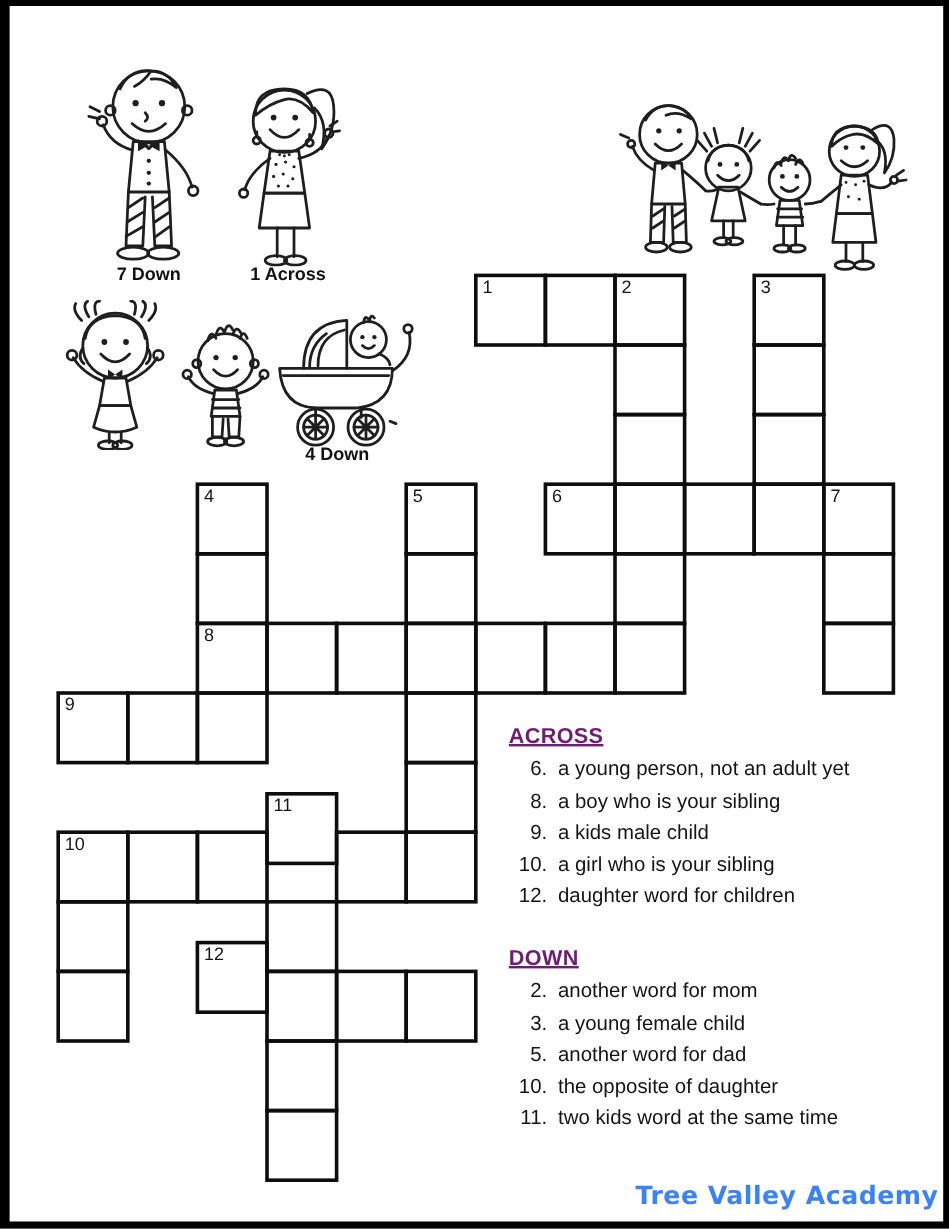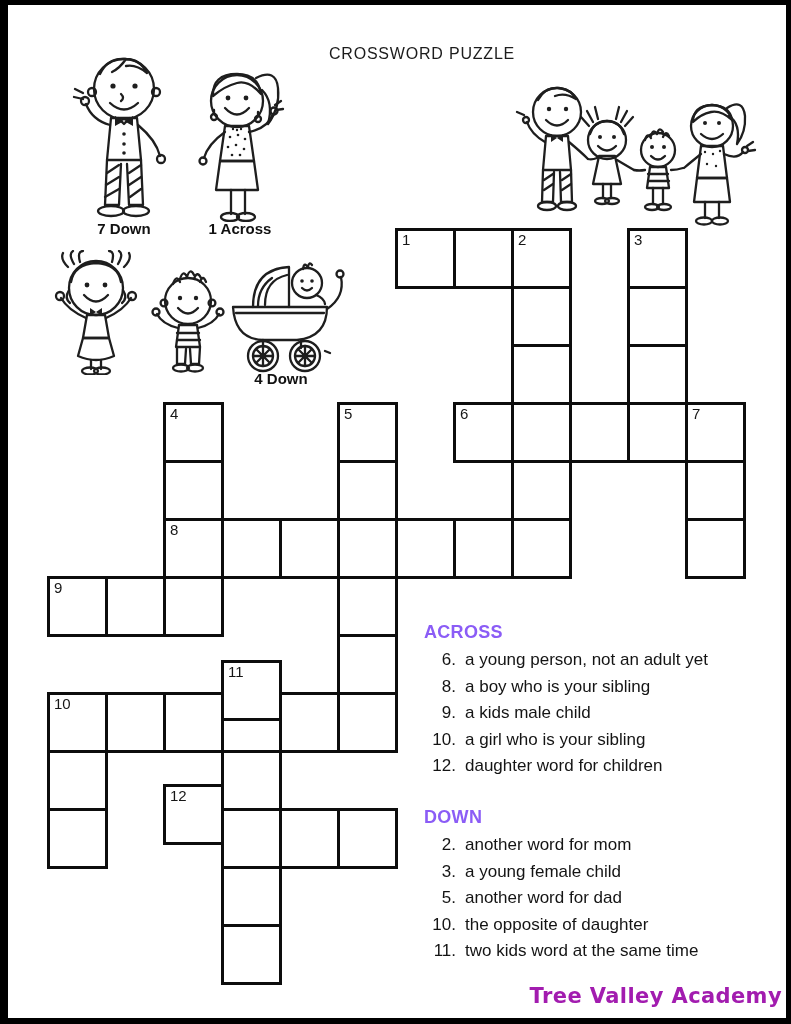--- a/index.html
+++ b/index.html
@@ -33,41 +33,39 @@
   .cell {
     position:absolute; width:61px; height:61px; border:3px solid #0d0d0d;
     background:transparent;
   }
   .cell-num {
     position:absolute; top:0px; left:4px; font-size:15px; color:#161616;
     font-family:"Liberation Sans", sans-serif; line-height:1.2;
   }
   .clue-block { position:absolute; left:424px; width:345px; }
   .clue-heading {
-    font-size:18px; font-weight:bold; color:#8b5cf6;
-    text-decoration-thickness:2px; margin-bottom:4px;
+    font-size:18px; font-weight:bold; color:#701a75;
+    text-decoration:underline; text-decoration-thickness:2px; margin-bottom:4px;
     letter-spacing:0.3px;
-    margin-top:19px;
   }
   .clue-row { display:flex; height:26.5px; align-items:center; }
   .clue-num { width:32px; text-align:right; margin-right:9px; font-size:17px; color:#141414; flex:0 0 auto; }
   .clue-text { font-size:17px; color:#141414; white-space:nowrap; }
   .branding {
     position:absolute; top:984px; right:9px; font-family:"DejaVu Sans", sans-serif;
     font-size:21px; font-weight:bold; letter-spacing:0.4px;
   }
 </style>
 </head>
 <body>
 
 <div class="page">
   <div class="frame"></div>
 
   <div class="title-block">
-    <div class="subtitle">CROSSWORD PUZZLE</div>
   </div>
 
   <div class="illus" style="left:72px; top:52px;">
     <svg width="104" height="170" viewBox="0 0 104 170">
       <g class="doodle">
         <circle cx="52" cy="37" r="30"></circle>
         <path d="M28 22 Q36 5 54 7 Q48 16 40 20 M54 7 Q68 7 75 21 Q64 12 54 14"></path>
         <circle cx="20" cy="40" r="4"></circle>
           <circle cx="84" cy="40" r="4"></circle>
         <path d="M49 42 Q53 46 49 49"></path>
@@ -410,14 +408,14 @@
           <span class="clue-num">10.</span>
           <span class="clue-text">the opposite of daughter</span>
         </div>
         <div class="clue-row">
           <span class="clue-num">11.</span>
           <span class="clue-text">two kids word at the same time</span>
         </div>
       </div>
   </div>
 
-  <div class="branding" style="color: #a21caf;">Tree Valley Academy</div>
+  <div class="branding" style="color: #3b82f6;">Tree Valley Academy</div>
 </div>
 
 </body></html>

